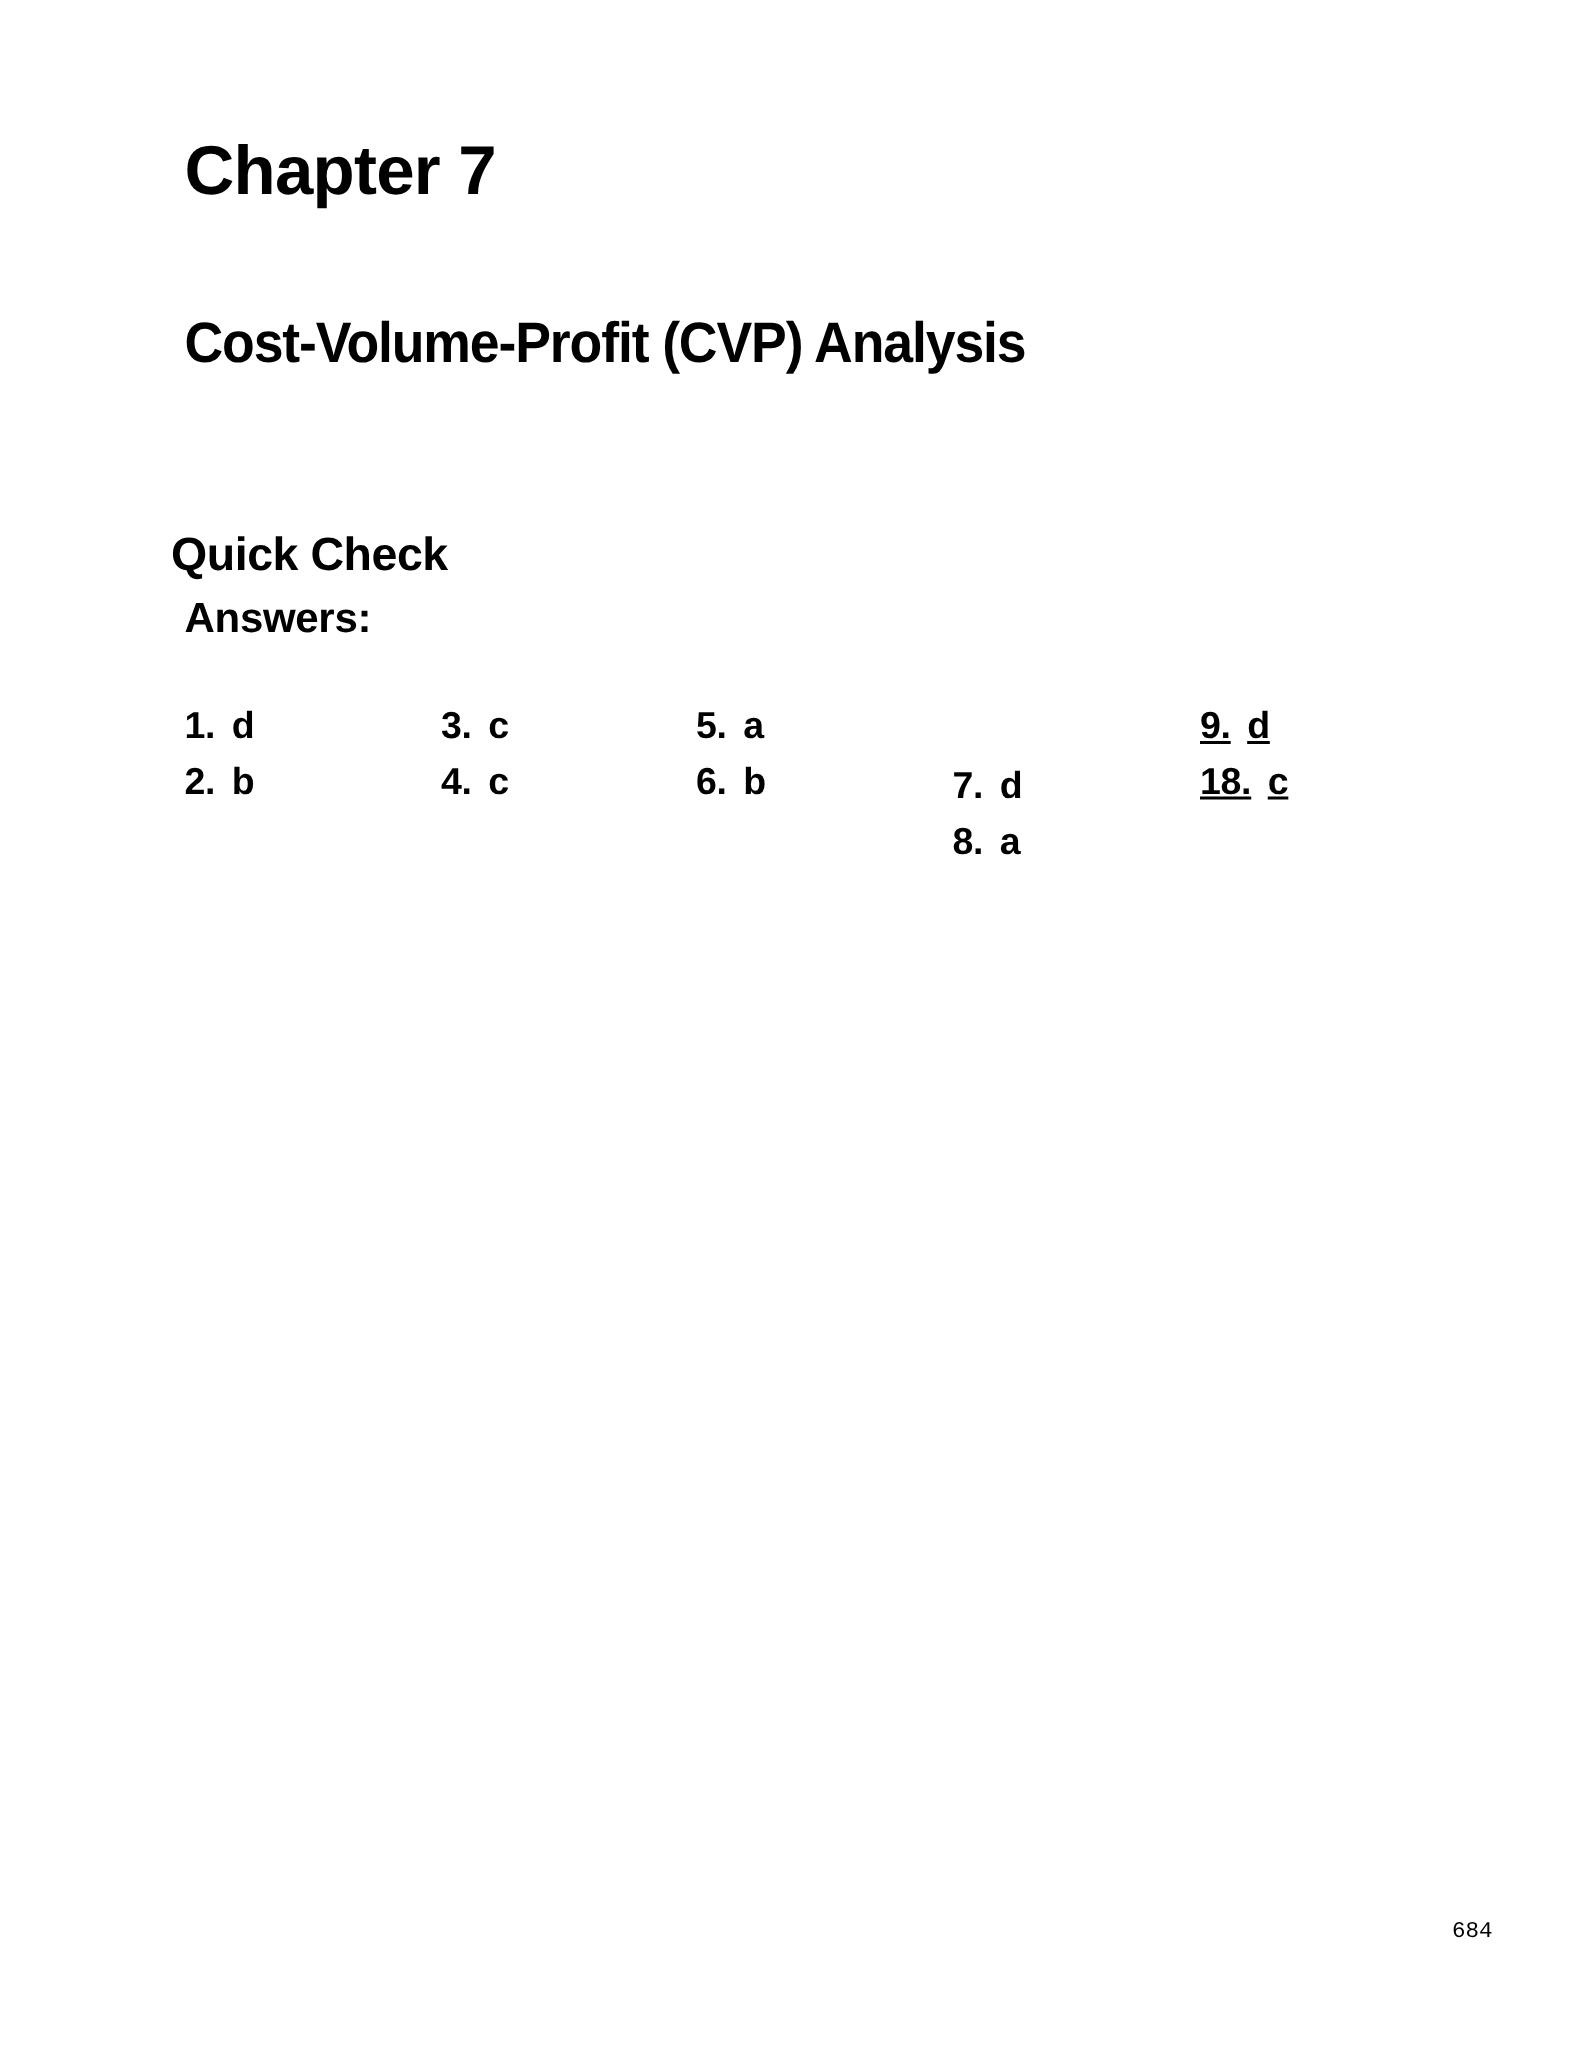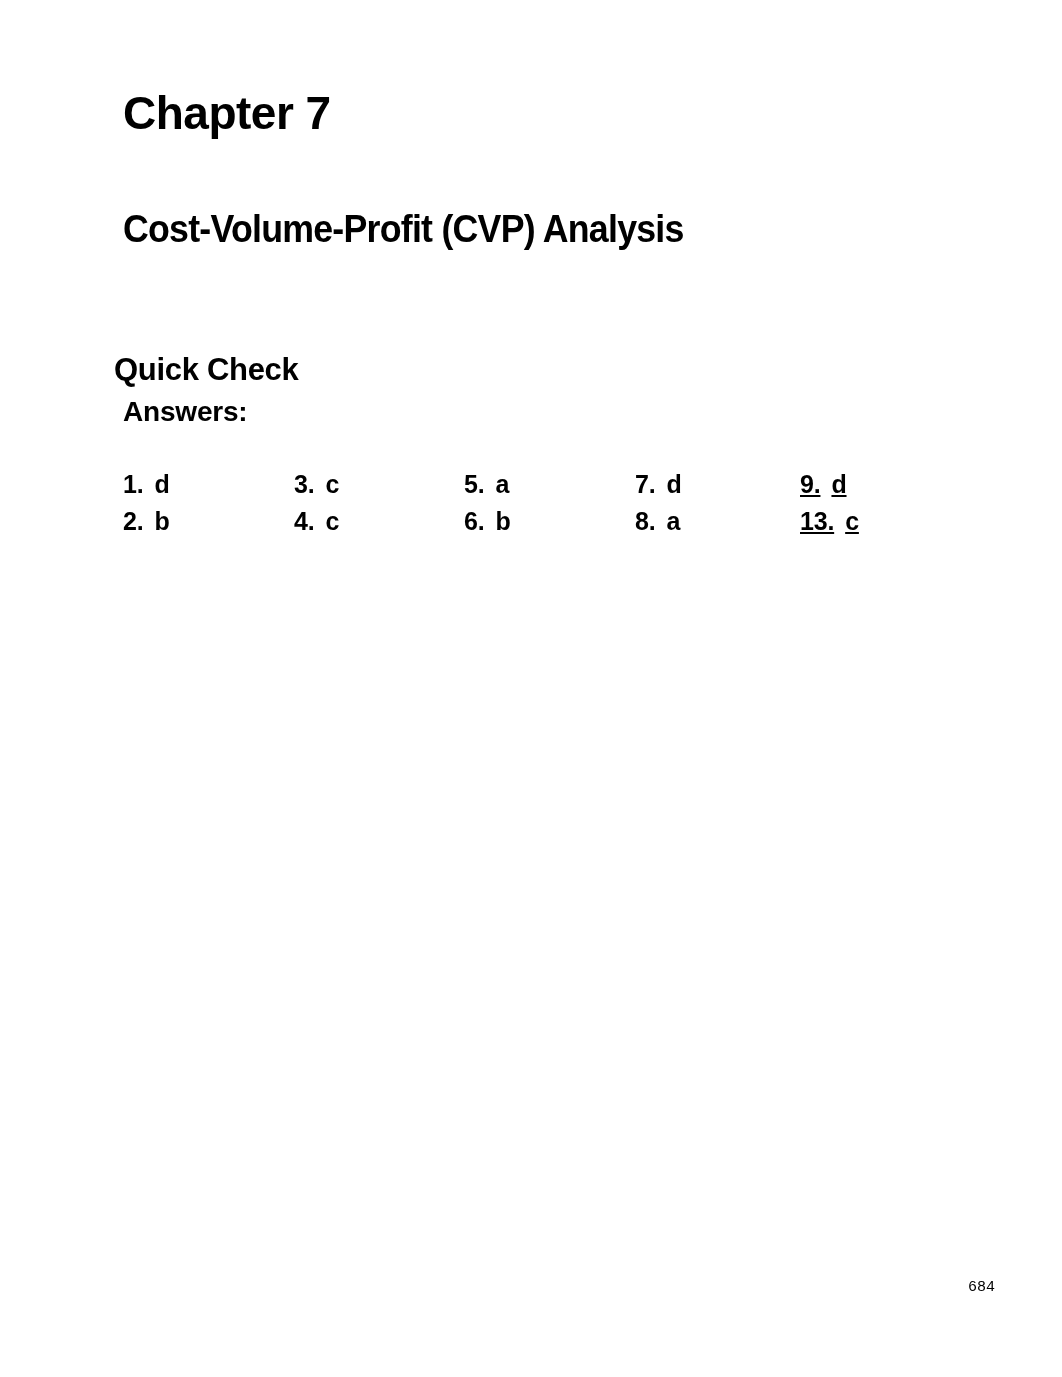--- a/index.html
+++ b/index.html
@@ -82,21 +82,21 @@
   }
 
   .answer-column {
     position: absolute;
     top: 0;
   }
 
   .answer-column.col-0 { left: 0px; text-align: right; }
   .answer-column.col-1 { left: 171px; text-align: right; }
   .answer-column.col-2 { left: 341px; }
-  .answer-column.col-3 { left: 512px; }
+  .answer-column.col-3 { left: 512px; margin-top: 40px; }
   .answer-column.col-4 { left: 677px; text-decoration: underline; }
 
   .answer-item {
     font-size: 25px;
     font-weight: bold;
     line-height: 37px;
     white-space: nowrap;
     letter-spacing: -0.2px;
   }
 
@@ -190,21 +190,21 @@
       <div class="answer-item">
         <span class="answer-num">8.</span><span class="answer-letter">a</span>
       </div>
     </div>
 
     <div class="answer-column col-4">
       <div class="answer-item">
         <span class="answer-num">9.</span><span class="answer-letter">d</span>
       </div>
       <div class="answer-item">
-        <span class="answer-num">13.</span><span class="answer-letter">c</span>
+        <span class="answer-num">18.</span><span class="answer-letter">c</span>
       </div>
     </div>
 
   </div>
 
 
   <div class="page-number">684</div>
 
 </div>
 

